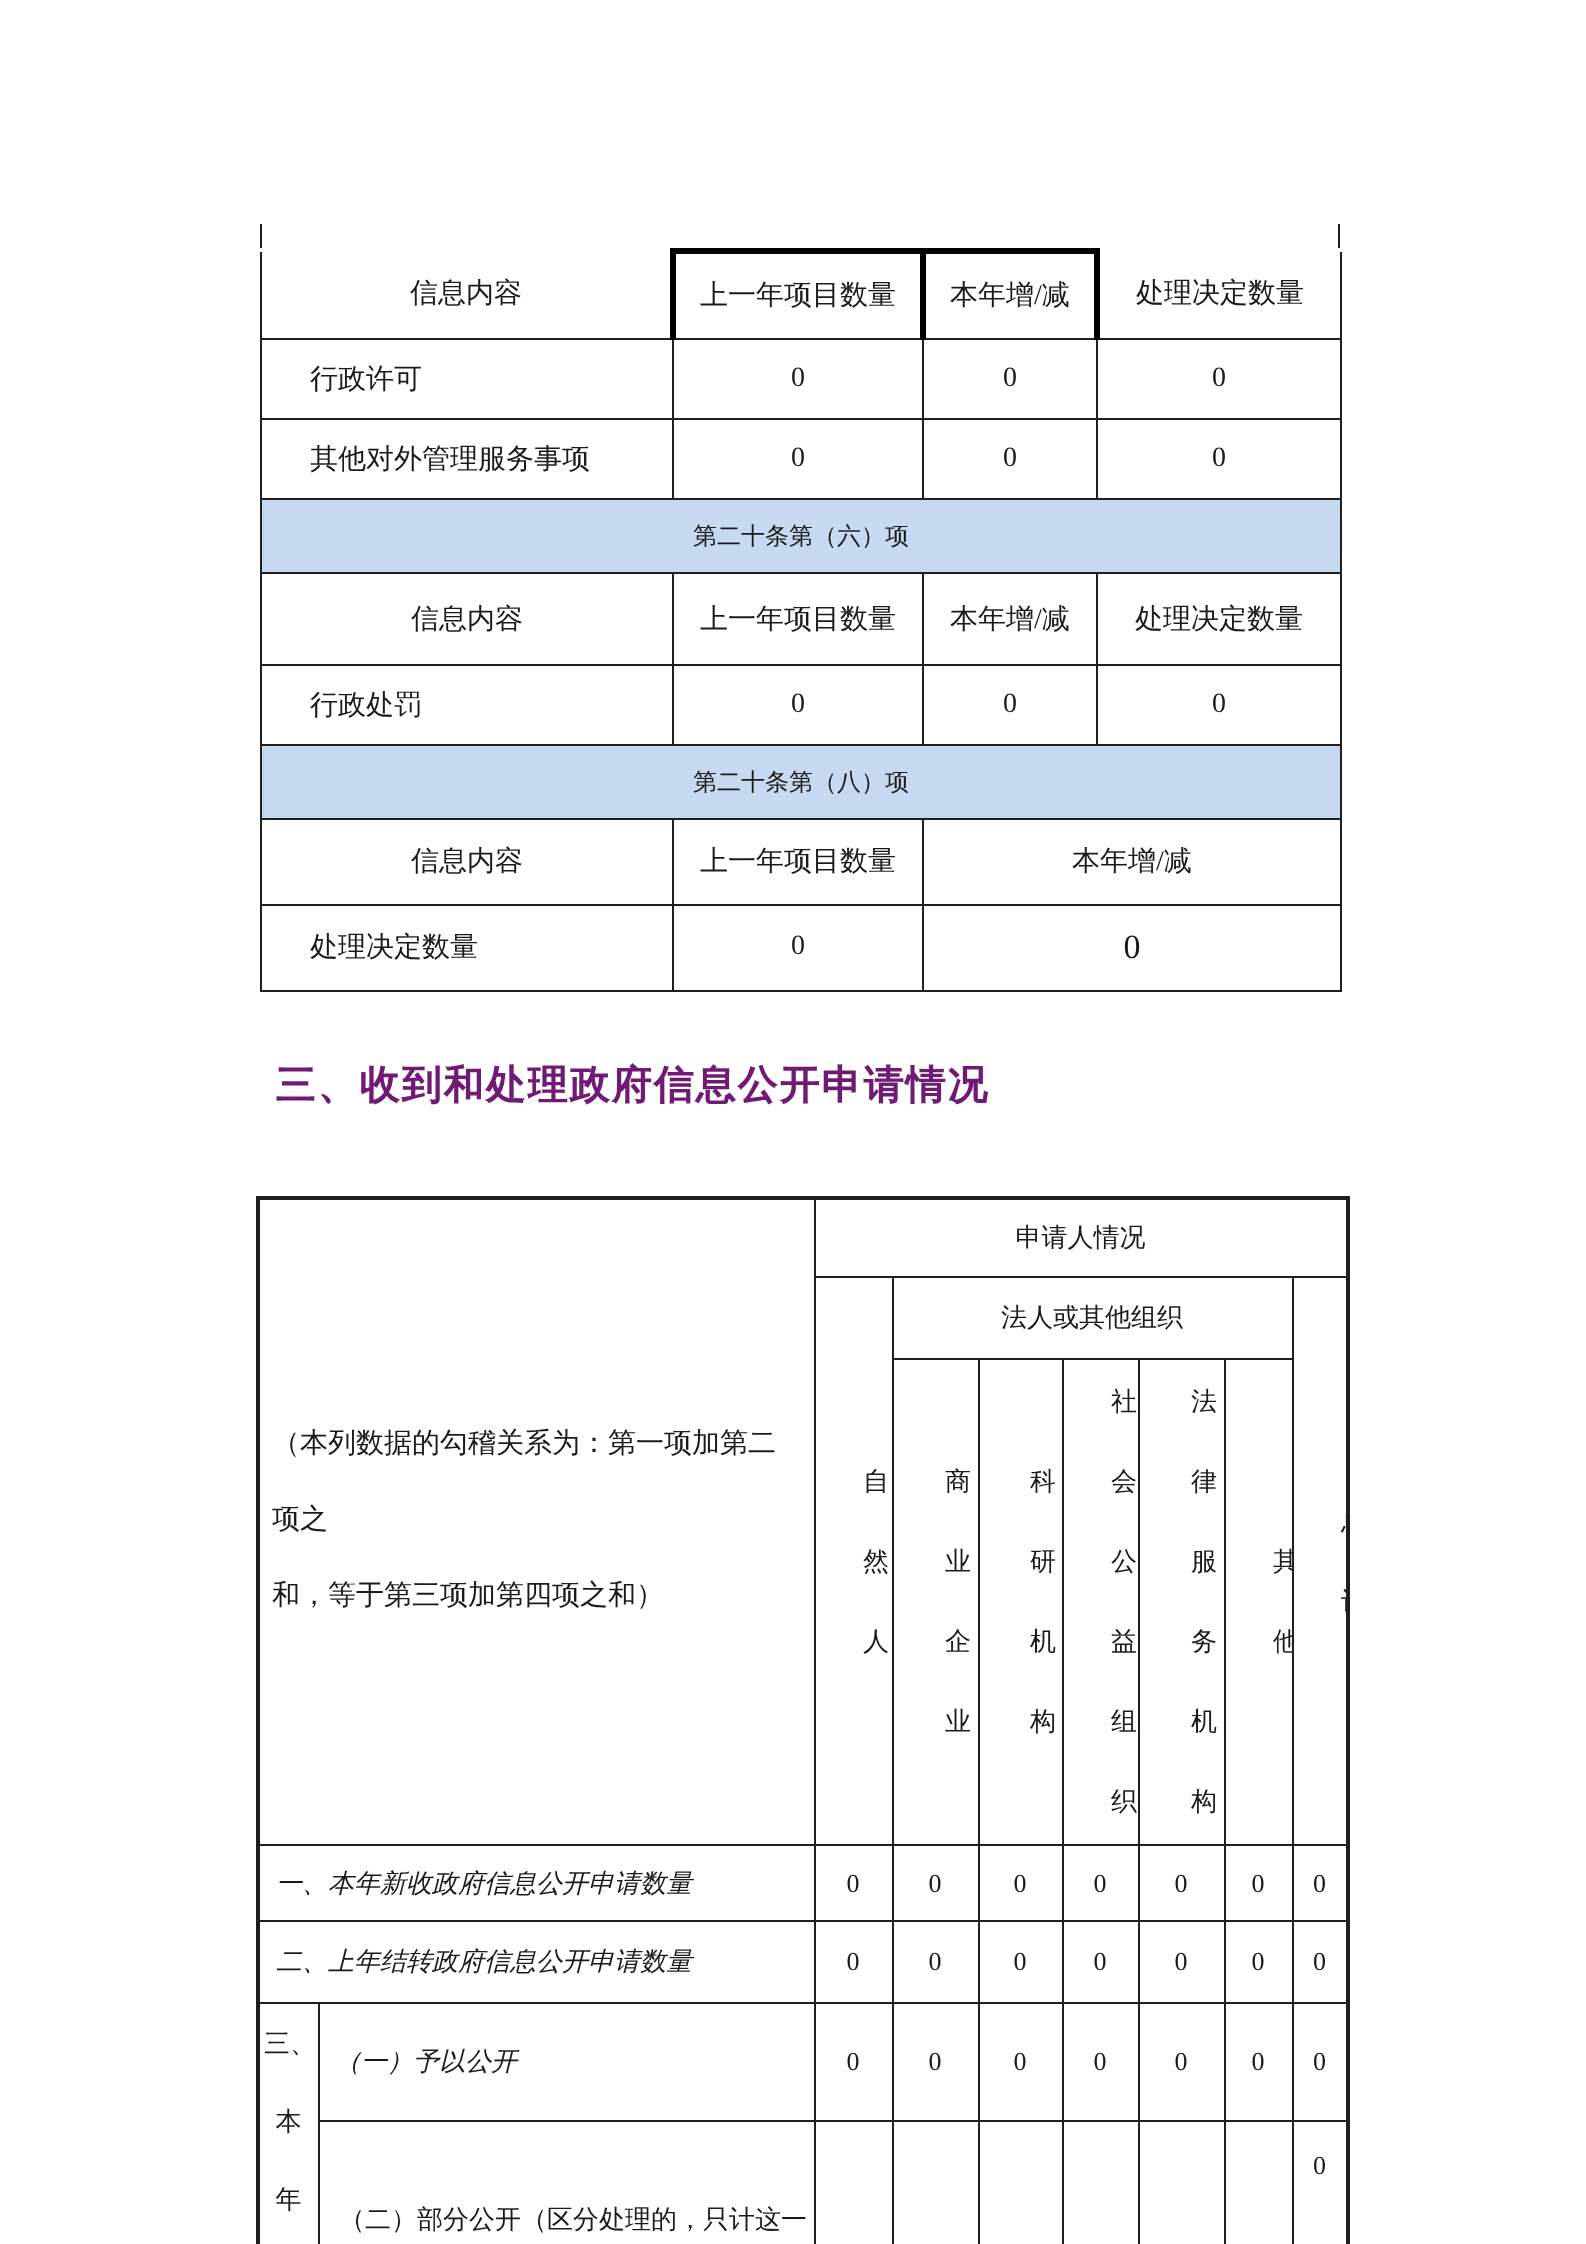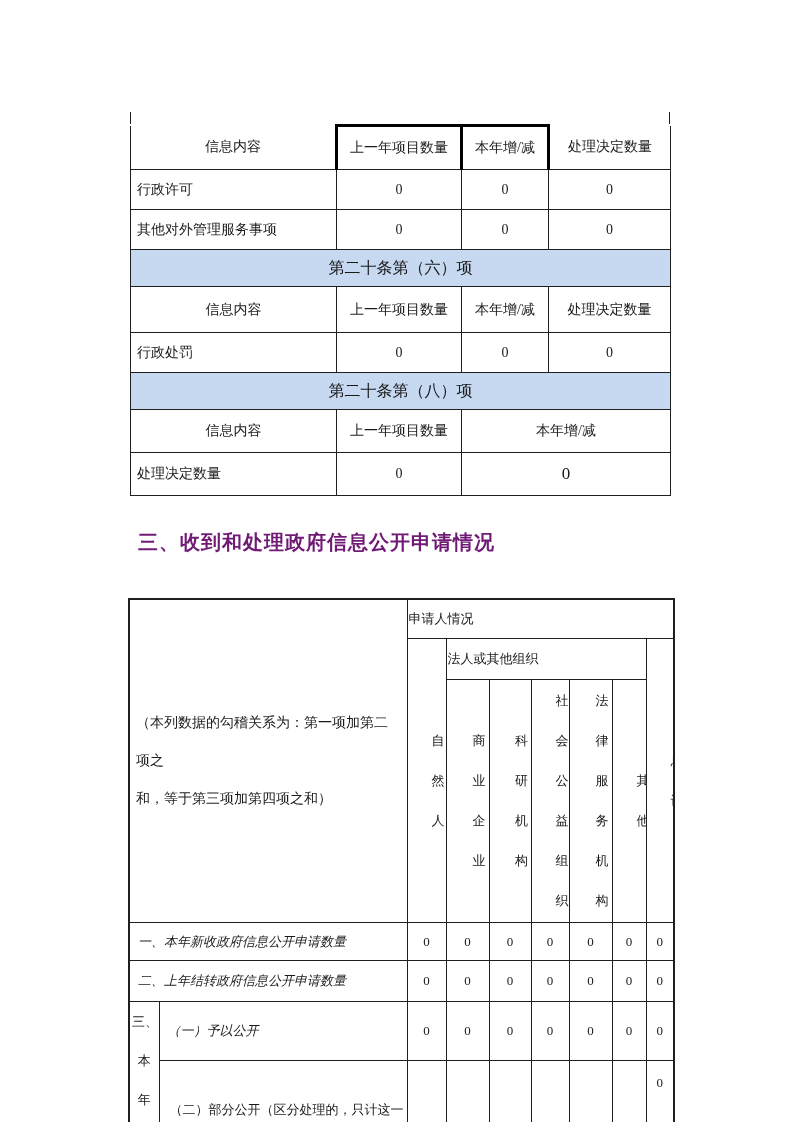--- a/index.html
+++ b/index.html
@@ -11,47 +11,47 @@
     font-family:"Liberation Serif","DejaVu Serif",serif;
     color:#1a1a1a;
   }
   table{border-collapse:collapse;table-layout:fixed;}
   td{border:1px solid #1f1f1f;font-size:14px;overflow:hidden;}
 
   
   .sec-table{position:absolute;left:130px;top:124px;width:540px;}
   .sec-table td{height:38px;}
   .sec-table .hdr{text-align:center;}
-  .sec-table .lbl{text-align:left;padding-left:6px;}
+  .sec-table .lbl{text-align:left;padding-left:24px;}
   .sec-table .val{text-align:center;}
   .no-top{border-top:0 none transparent;}
   .boxL{border-top:3px solid #000;border-left:3px solid #000;border-right:3px solid #000;}
   .boxR{border-top:3px solid #000;border-right:3px solid #000;}
-  .band-cell{background:#c6d9f1;text-align:center;font-size:16px;}
+  .band-cell{background:#c6d9f1;text-align:center;font-size:12px;}
   .big0{font-size:17px;}
   .r-h42 td{height:40px;}
   .r-h45 td{height:43px;}
   .r-h39 td{height:37px;}
   .r-h36 td{height:34px;}
 
   
   .tick{position:absolute;width:1px;height:12px;background:#1f1f1f;}
 
   
   .heading{
     position:absolute;left:138px;top:529px;
     font-family:"Liberation Sans","DejaVu Sans",sans-serif;
     font-size:20px;font-weight:700;color:#701a75;letter-spacing:1px;
     white-space:nowrap;
   }
 
   
   .app-table{position:absolute;left:128px;top:598px;width:545px;border:2px solid #1f1f1f;}
   .app-table td{font-size:13px;}
-  .app-table .center{vertical-align:middle;}
+  .app-table .center{text-align:center;vertical-align:middle;}
   .app-table .note-cell{
     text-align:left;vertical-align:middle;
     padding:0 6px;white-space:pre-line;line-height:38px;font-size:14px;
   }
   .app-table .vstack{
     text-align:center;vertical-align:middle;
     white-space:pre-line;line-height:40px;padding-left:24px;
   }
   .app-table .rowlbl{text-align:left;padding-left:8px;vertical-align:middle;font-style:italic;}
   .app-table .wraplbl{

